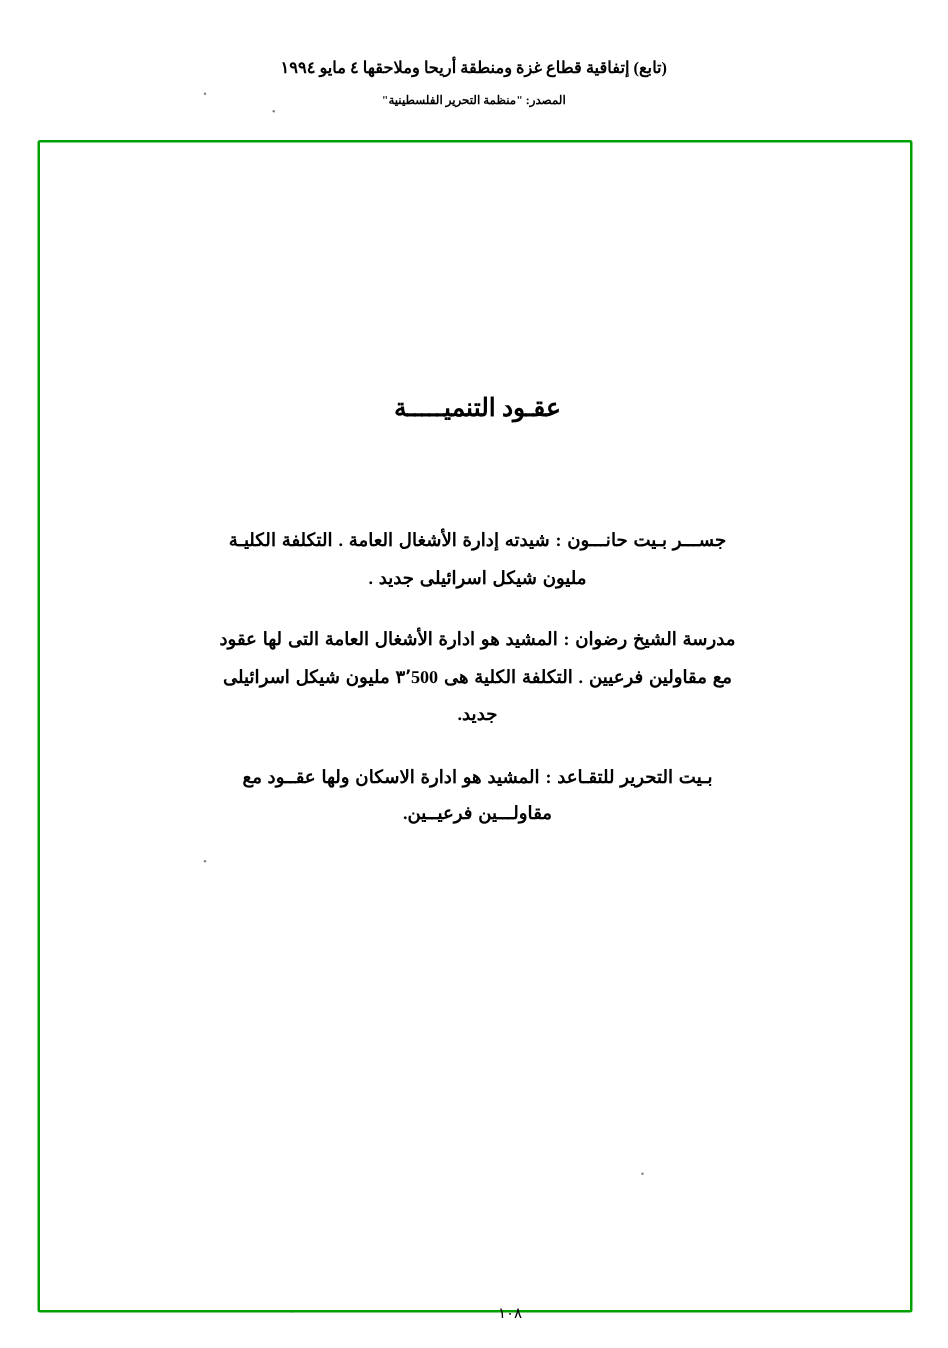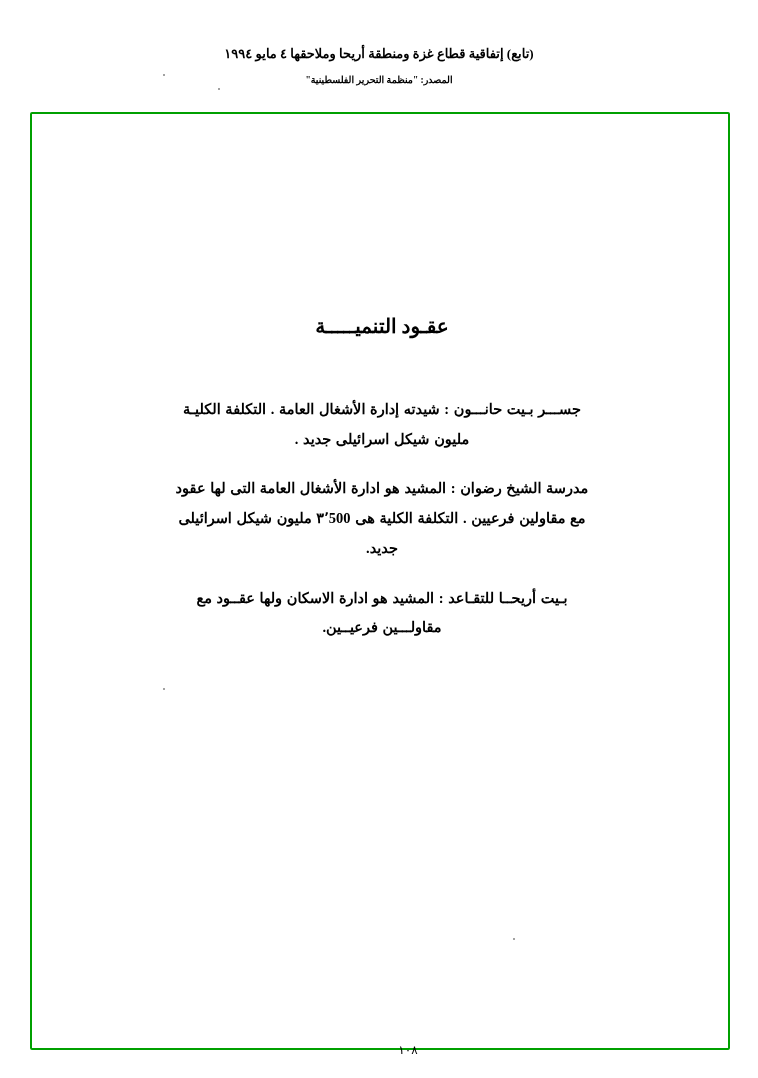--- a/index.html
+++ b/index.html
@@ -63,21 +63,21 @@
     top: 200px;
     left: 0;
     width: 700px;
     direction: rtl;
   }
   .doc-title {
     text-align: center;
     font-size: 20px;
     font-weight: bold;
     letter-spacing: 1px;
-    margin-bottom: 57px;
+    margin-bottom: 80px;
   }
   .para {
     font-size: 14.5px;
     font-weight: bold;
     line-height: 2.05;
     text-align: center;
     margin: 12px auto 20px auto;
     width: 430px;
     word-spacing: 1px;
   }
@@ -123,20 +123,20 @@
   <div class="frame">
 
     <div class="content">
 
       <div class="doc-title">عقـود التنميـــــة</div>
 
       <div class="para">جســـر بـيت حانـــون  :  شيدته إدارة الأشغال العامة .  التكلفة الكليـة مليون شيكل اسرائيلى جديد .</div>
 
       <div class="para">مدرسة الشيخ رضوان : المشيد هو ادارة الأشغال العامة التى لها عقود مع مقاولين فرعيين . التكلفة الكلية هى ٣٬500 مليون شيكل اسرائيلى جديد.</div>
 
-      <div class="para">بـيت أريحــا للتقـاعد : المشيد هو ادارة الاسكان ولها عقــود مع مقاولـــين فرعيــين.</div>
+      <div class="para">بـيت التحرير للتقـاعد : المشيد هو ادارة الاسكان ولها عقــود مع مقاولـــين فرعيــين.</div>
 
     </div>
   </div>
 
   <div class="folio">١٠٨</div>
 
 </div>
 
 </body></html>

